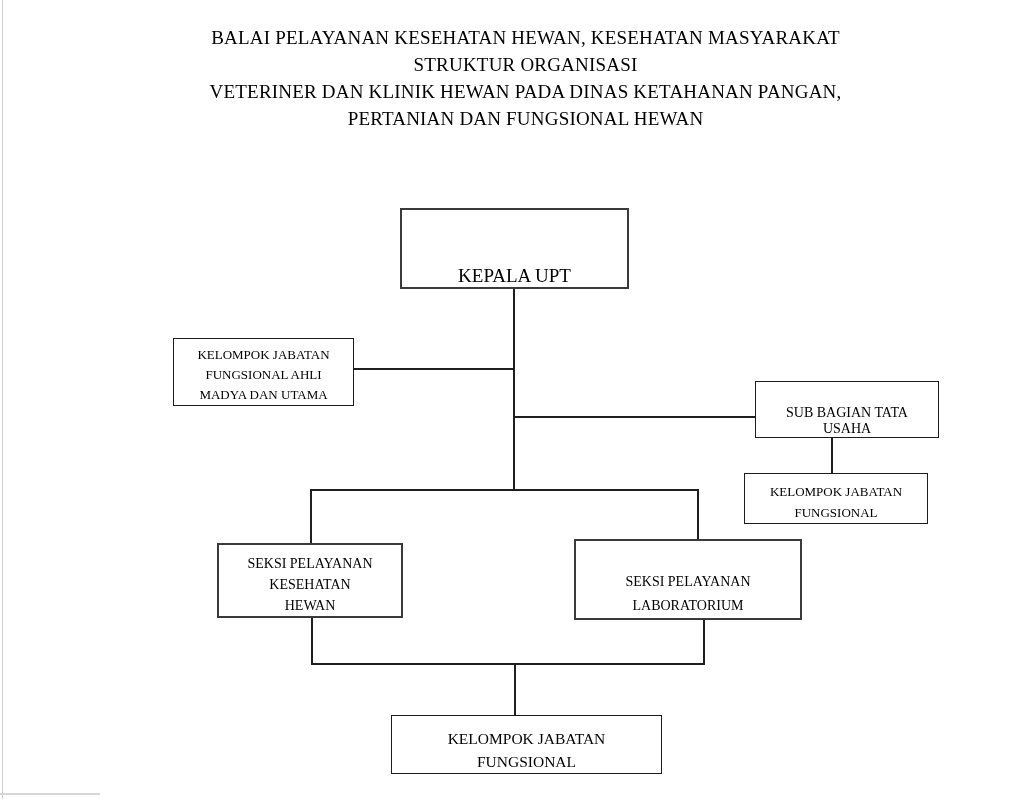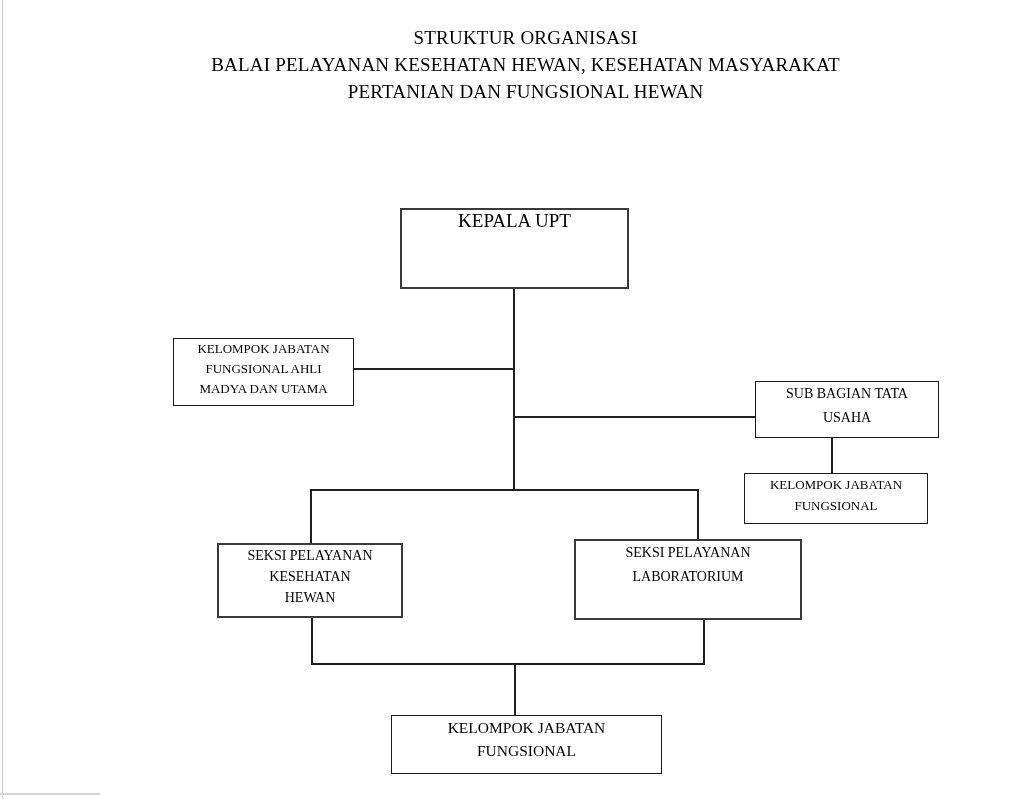--- a/index.html
+++ b/index.html
@@ -29,30 +29,30 @@
     letter-spacing: 0.2px;
   }
 
   
   .node {
     position: absolute;
     box-sizing: border-box;
     background: #ffffff;
     border: 2px solid #3a3a3a;
     display: flex;
-    align-items: flex-start;
+    align-items: flex-end;
     justify-content: center;
     text-align: center;
     white-space: pre-line;
   }
   .node.minor { border: 1.5px solid #1c1c1c; }
 
   .n-kepala   { left: 400px; top: 208px; width: 229px; height: 81px; font-size: 19px; }
   .n-ahli     { left: 173px; top: 338px; width: 181px; height: 68px; font-size: 13px;  line-height: 20px; }
-  .n-subbag   { left: 755px; top: 381px; width: 184px; height: 57px; font-size: 14px;  line-height: 24px; }
+  .n-subbag   { left: 755px; top: 381px; width: 184px; height: 57px; font-size: 14px;  line-height: 16px; }
   .n-keltu    { left: 744px; top: 473px; width: 184px; height: 51px; font-size: 13px;  line-height: 21px; }
   .n-seksi1   { left: 217px; top: 543px; width: 186px; height: 75px; font-size: 14px;  line-height: 21px; }
   .n-seksi2   { left: 574px; top: 539px; width: 228px; height: 81px; font-size: 14px;  line-height: 24px; }
   .n-kelbot   { left: 391px; top: 715px; width: 271px; height: 59px; font-size: 15.5px; line-height: 23px; }
 
   
   .line {
     position: absolute;
     background: #1f1f1f;
   }
@@ -79,22 +79,23 @@
     left: 0; top: 793px; width: 100px; height: 2px;
     background: #d6d6d6;
   }
 </style>
 </head>
 <body>
 
 <div class="canvas">
 
   <div class="title">
+    <div>BALAI PELAYANAN KESEHATAN HEWAN, KESEHATAN MASYARAKAT</div>
     <div>STRUKTUR ORGANISASI</div>
-    <div>BALAI PELAYANAN KESEHATAN HEWAN, KESEHATAN MASYARAKAT</div>
+    <div>VETERINER DAN KLINIK HEWAN PADA DINAS KETAHANAN PANGAN,</div>
     <div>PERTANIAN DAN FUNGSIONAL HEWAN</div>
   </div>
 
   <div class="line c-trunk"></div>
   <div class="line c-ahli-h"></div>
   <div class="line c-subbag-h"></div>
   <div class="line c-subbag-v"></div>
   <div class="line c-rail1"></div>
   <div class="line c-drop1"></div>
   <div class="line c-drop2"></div>

